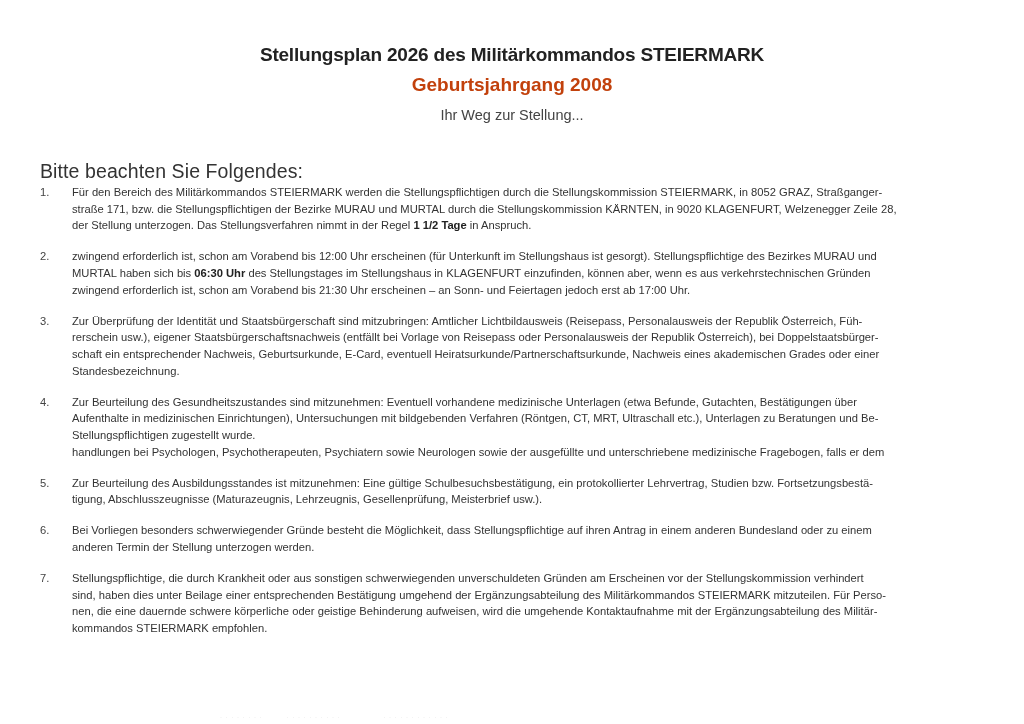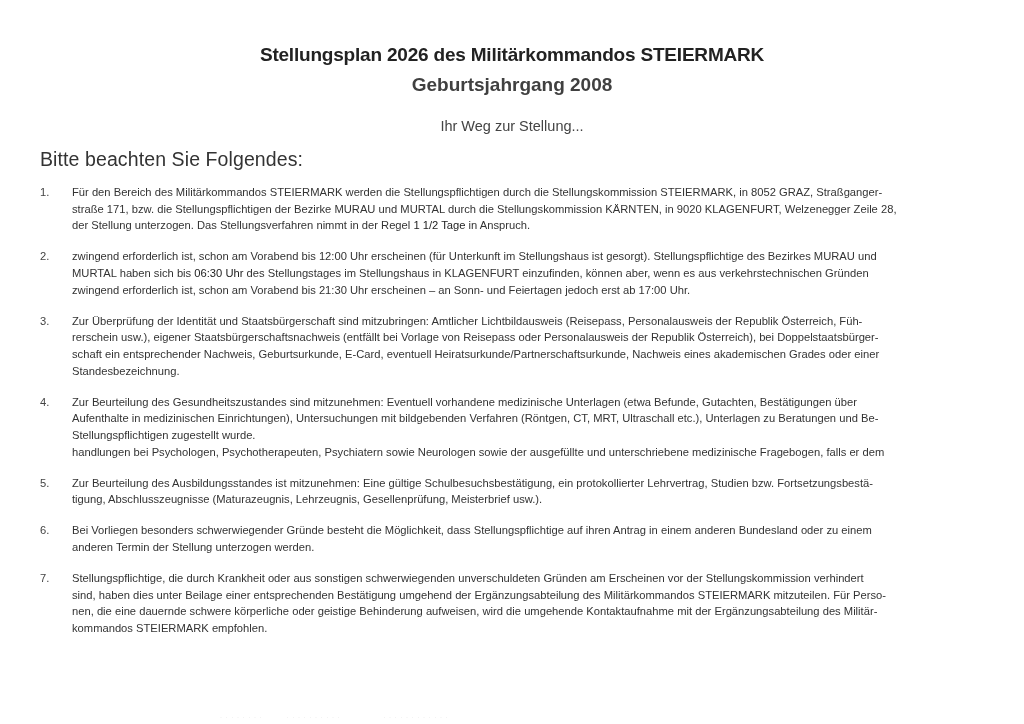--- a/index.html
+++ b/index.html
@@ -31,34 +31,34 @@
     .title {
       font-size: 19px;
       font-weight: bold;
       color: #222;
       line-height: 26px;
       letter-spacing: -0.2px;
     }
     .subtitle {
       font-size: 19px;
       font-weight: bold;
-      color: #404040;
+      color: #c2410c;
       line-height: 26px;
       margin-top: 4px;
     }
     .tagline {
       font-size: 14.5px;
       color: #444;
       line-height: 20px;
-      margin-top: 18px;
+      margin-top: 7px;
     }
     .notice-heading {
       position: absolute;
       left: 40px;
-      top: 148px;
+      top: 160px;
       font-size: 19.5px;
       color: #333;
       letter-spacing: 0.1px;
     }
     .list {
       position: absolute;
       left: 40px;
       top: 184px;
       width: 960px;
       margin: 0;
@@ -78,21 +78,21 @@
       left: 0;
       top: 0;
       color: #444;
     }
     .item .line {
       display: block;
       white-space: nowrap;
       padding-left: 8px;
     }
     .item b {
-      font-weight: normal;
+      font-weight: bold;
       color: #222;
     }
     .footer {
       position: absolute;
       left: 220px;
       top: 714px;
       width: 560px;
       font-size: 6px;
       color: #d6d6d6;
       white-space: nowrap;

